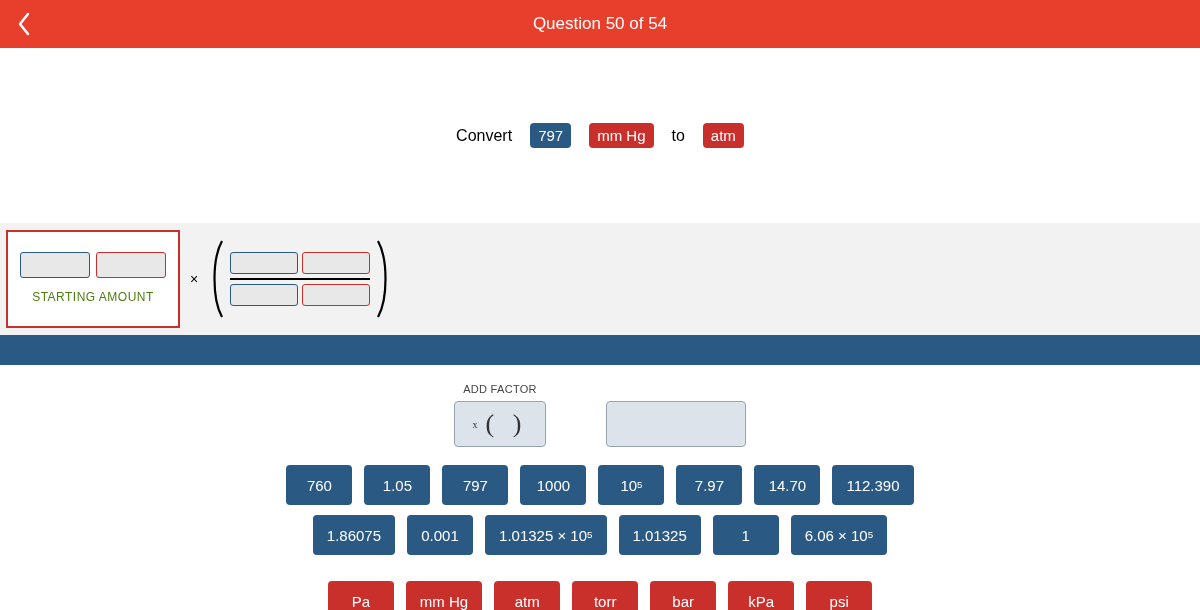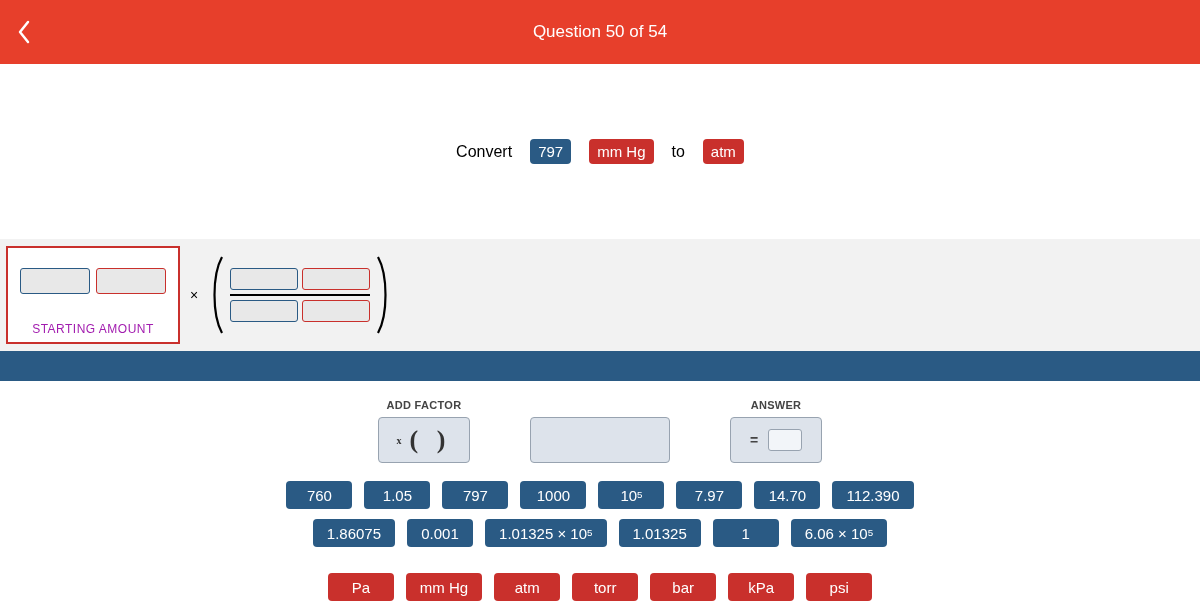--- a/index.html
+++ b/index.html
@@ -6,21 +6,21 @@
   body {
     font-family: Arial, Helvetica, sans-serif;
     background: #fff;
     width: 1200px;
     height: 610px;
     overflow: hidden;
   }
   
   .topbar {
     background: #e73f2b;
-    height: 64px;
+    height: 48px;
     display: flex;
     align-items: center;
     position: relative;
   }
   .back-btn {
     width: 48px; height: 48px;
     display: flex; align-items: center; justify-content: center;
     cursor: pointer;
     color: #fff;
   }
@@ -79,22 +79,21 @@
   .slot {
     background: #e8e8e8;
     border-radius: 3px;
     width: 70px; height: 26px;
   }
   .slot-blue { border: 1px solid #2a5a84; }
   .slot-red { border: 1px solid #c9302c; }
   .start-label {
     font-size: 12px;
     letter-spacing: 0.5px;
-    color: #a21caf;
-    margin-top: 16px;
+    color: #4d7c0f;
   }
   .times {
     font-size: 14px;
     color: #000;
   }
   .factor-paren {
     display: flex;
     align-items: center;
     height: 80px;
     font-size: 0;
@@ -122,21 +121,20 @@
   .toolkit {
     padding: 18px 0 0 0;
     display: flex;
     flex-direction: column;
     align-items: center;
   }
   .tool-row {
     display: flex;
     gap: 60px;
     margin-bottom: 18px;
-    font-weight: bold;
   }
   .tool-section { display: flex; flex-direction: column; align-items: center; gap: 6px; }
   .tool-label {
     font-size: 11px;
     letter-spacing: 0.3px;
     color: #444;
   }
   .tool-box {
     border: 1px solid #98a3b0;
     background: #dde3eb;
@@ -161,21 +159,21 @@
   }
   .tool-reset { width: 92px; }
   .reset-svg { width: 26px; height: 26px; }
   
   .btn-rows { display:flex; flex-direction:column; gap:10px; align-items:center; }
   .btn-row { display: flex; gap: 12px; justify-content:center; }
   .pill {
     border: none;
     color: #fff;
     border-radius: 4px;
-    height: 28px;
+    height: 40px;
     padding: 0 14px;
     font-size: 15px;
     cursor: pointer;
     display:flex; align-items:center; justify-content:center;
     min-width: 66px;
   }
   .pill-blue { background: #2a5a84; }
   .pill-red { background: #c9302c; margin-top: 16px; }
   sup { font-size: 0.65em; vertical-align: super; line-height:0;}
 </style>
@@ -238,27 +236,20 @@
     <div class="tool-section">
       <div class="tool-label">ADD FACTOR</div>
       <div class="tool-box tool-addfactor">
         <span class="small-x">x</span>
         <span class="paren-txt">(&nbsp;)</span>
       </div>
     </div>
     <div class="tool-section">
       <div class="tool-label">&nbsp;</div>
       <div class="tool-box tool-answer"></div>
-    </div>
-    <div class="tool-section">
-      <div class="tool-label">ANSWER</div>
-      <div class="tool-box tool-equals">
-        <span class="tool-equals-sym">=</span>
-        <span class="tool-equals-slot"></span>
-      </div>
     </div>
   </div>
 
   <div class="btn-rows">
     <div class="btn-row" id="vrow1">
         <button class="pill pill-blue">760</button>
         <button class="pill pill-blue">1.05</button>
         <button class="pill pill-blue">797</button>
         <button class="pill pill-blue">1000</button>
         <button class="pill pill-blue">10<sup>5</sup></button>

